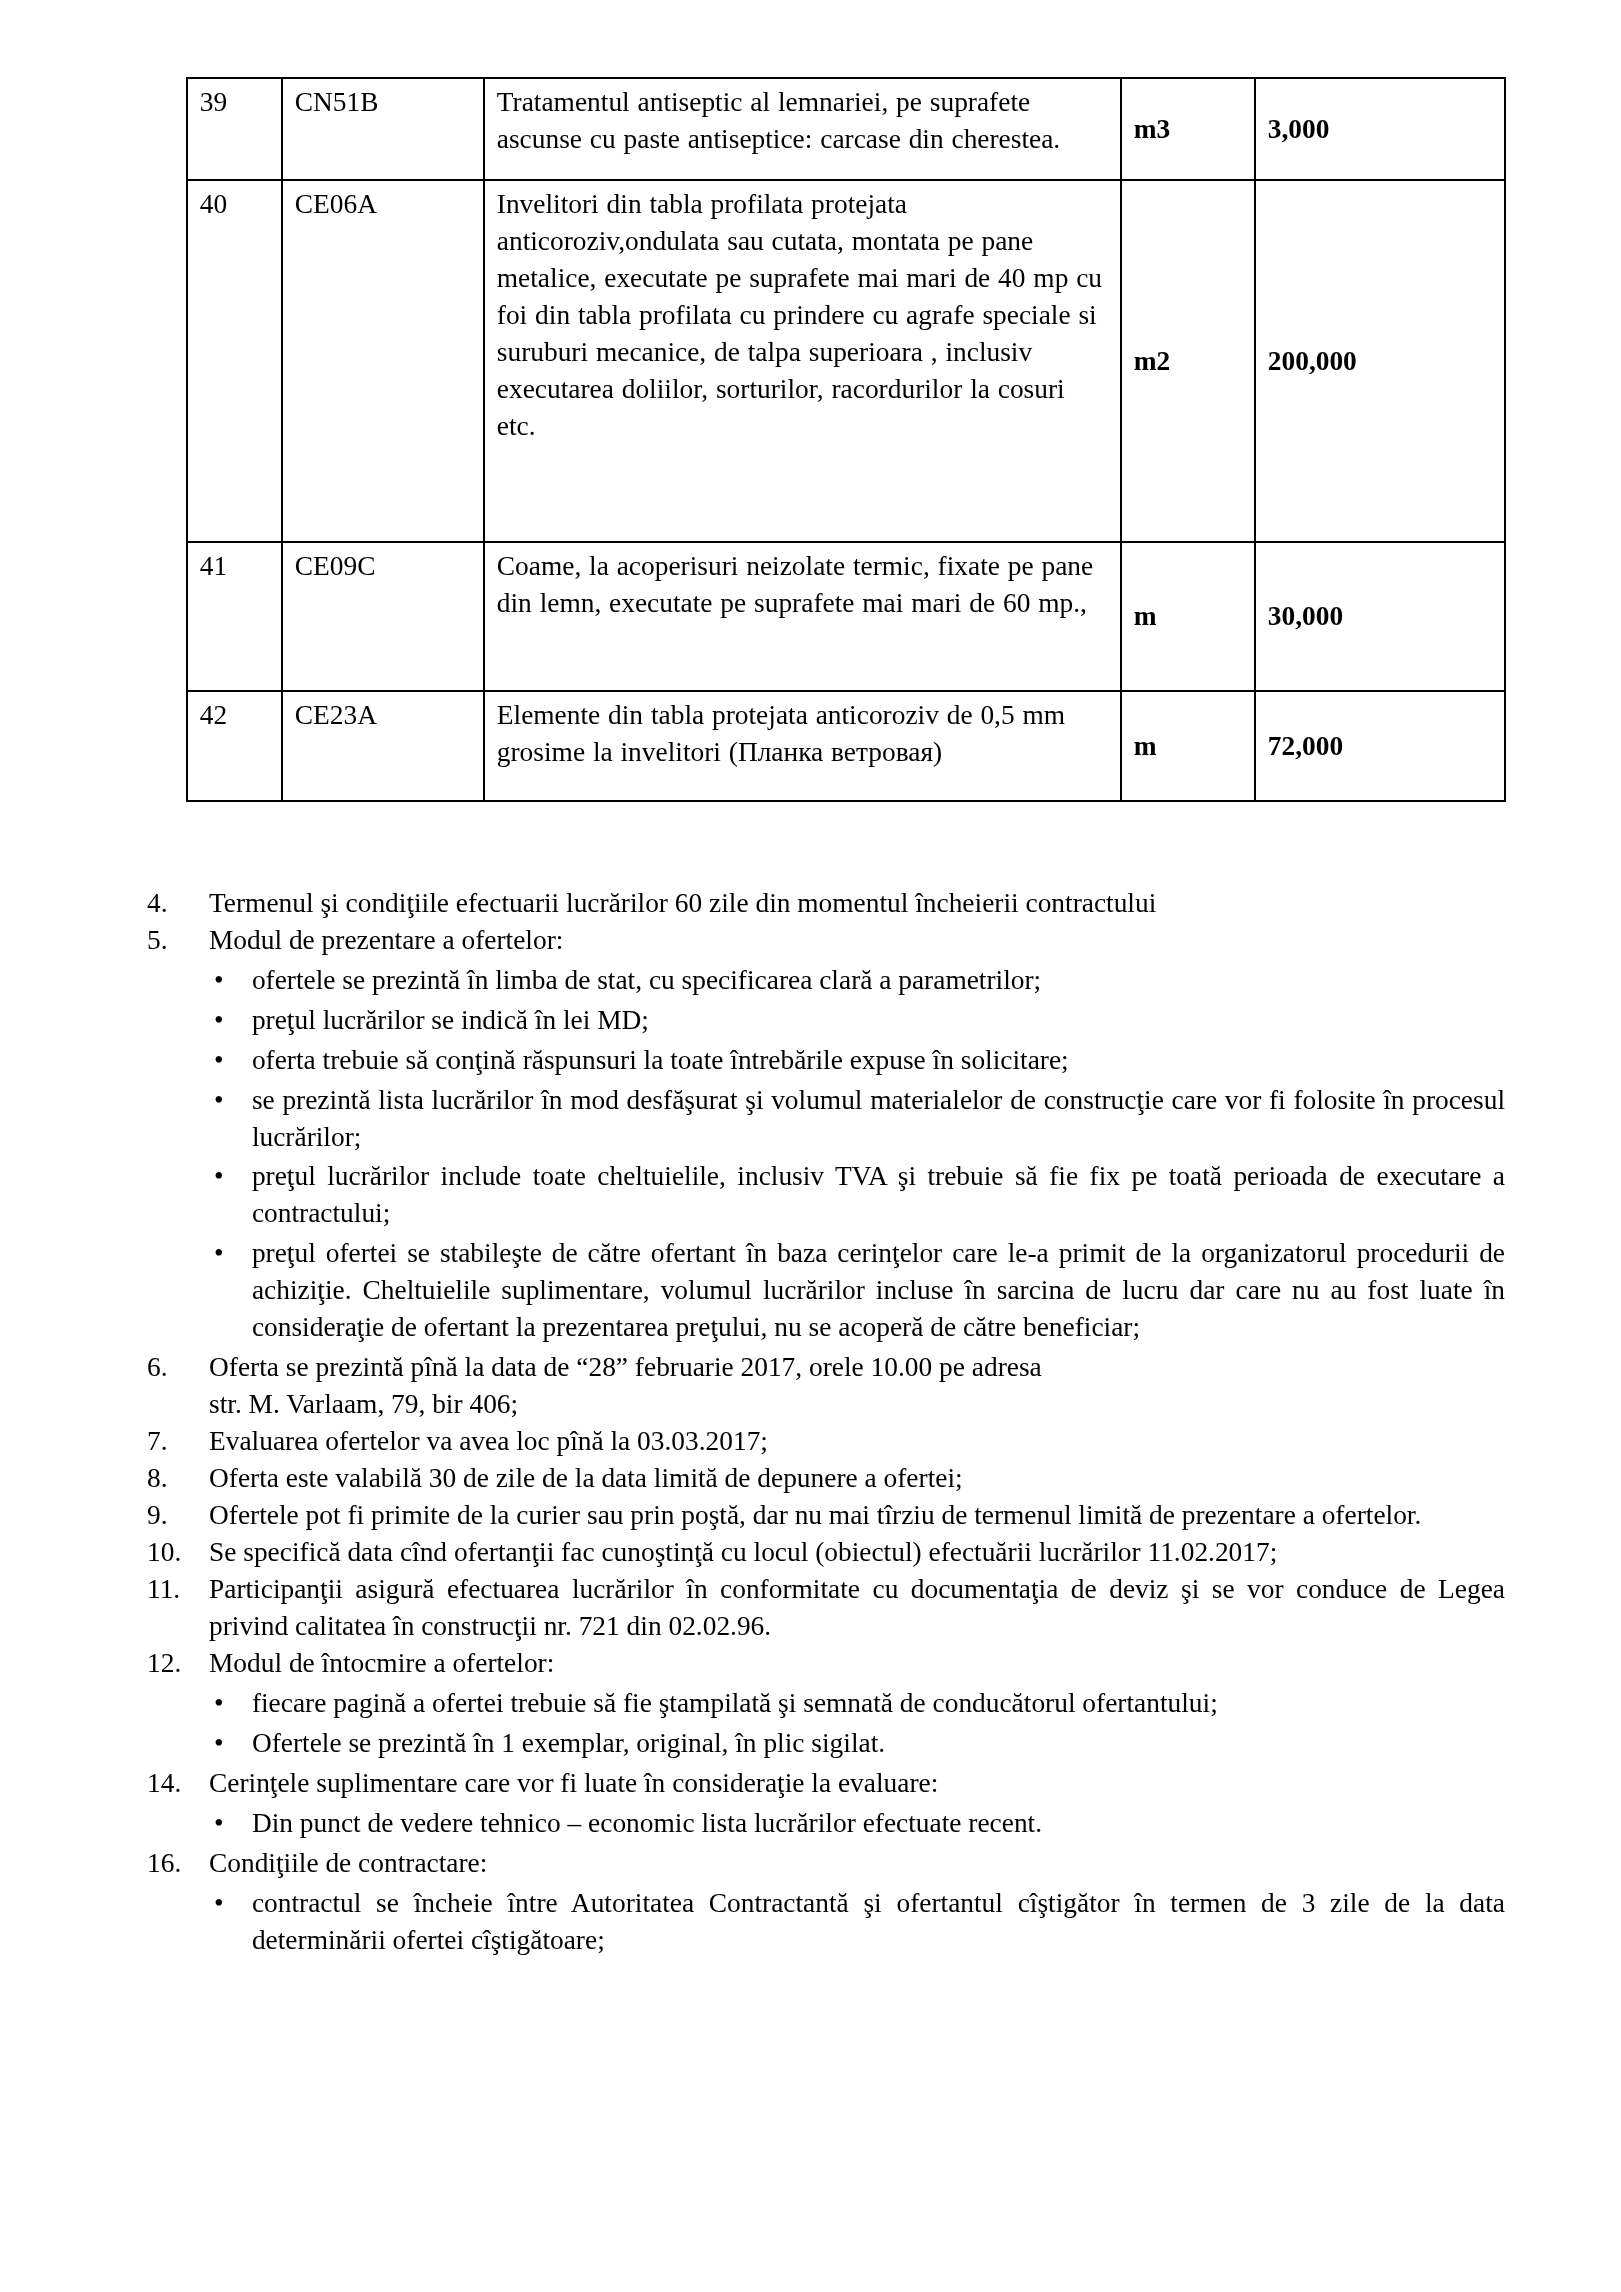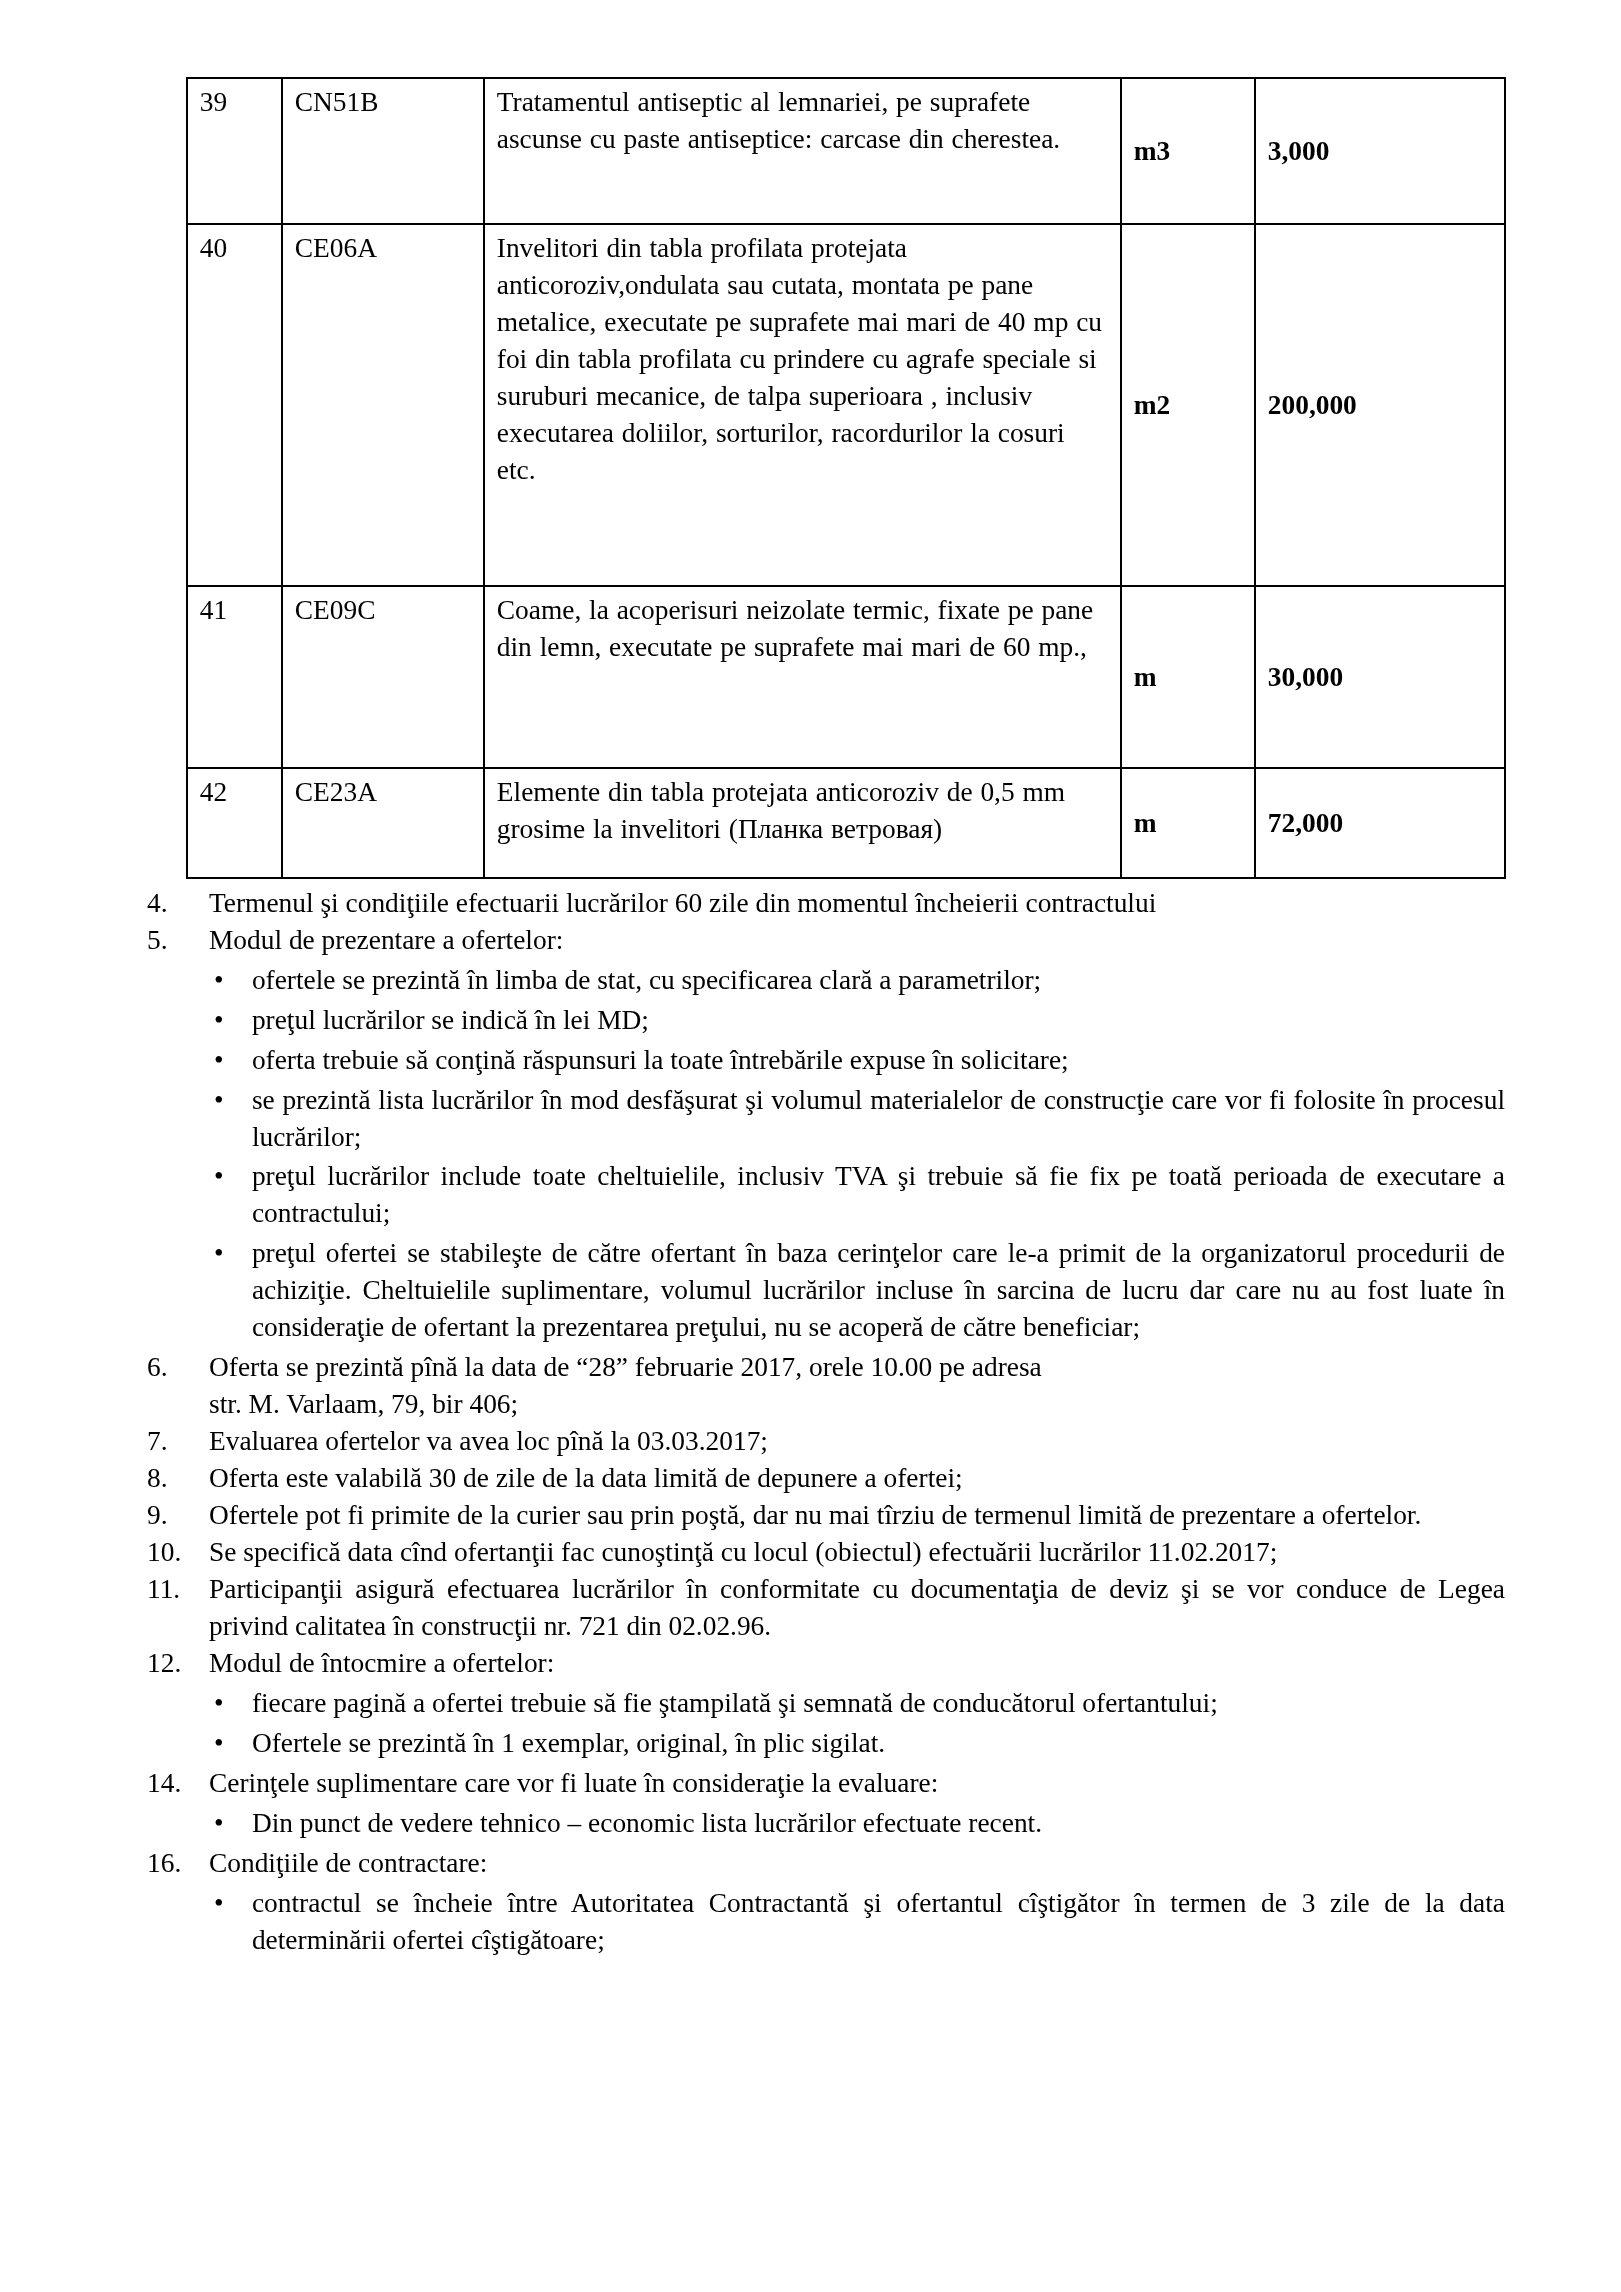--- a/index.html
+++ b/index.html
@@ -24,23 +24,23 @@
     padding:4.9px 11.8px;
     font-size:27.4px;
     line-height:37px;
     word-spacing:1px;
   }
   table.boq col.w-no   { width:95px; }
   table.boq col.w-code { width:202px; }
   table.boq col.w-desc { width:637px; }
   table.boq col.w-unit { width:134px; }
   table.boq col.w-qty  { width:250px; }
-  table.boq tr:nth-child(1) { height:146px; }
+  table.boq tr:nth-child(1) { height:102px; }
   table.boq tr:nth-child(2) { height:362px; }
-  table.boq tr:nth-child(3) { height:182px; }
+  table.boq tr:nth-child(3) { height:149px; }
   table.boq tr:nth-child(4) { height:110px; }
   table.boq td.c-unit, table.boq td.c-qty {
     vertical-align:middle;
     text-align:left;
     font-weight:bold;
   }
   
   .list {
     position:absolute; left:147px; top:885px;
     width:1358px;

